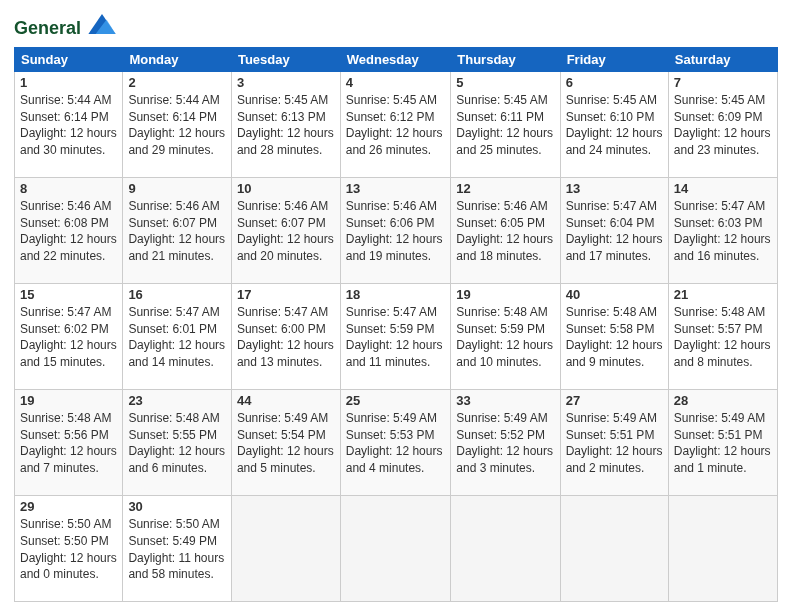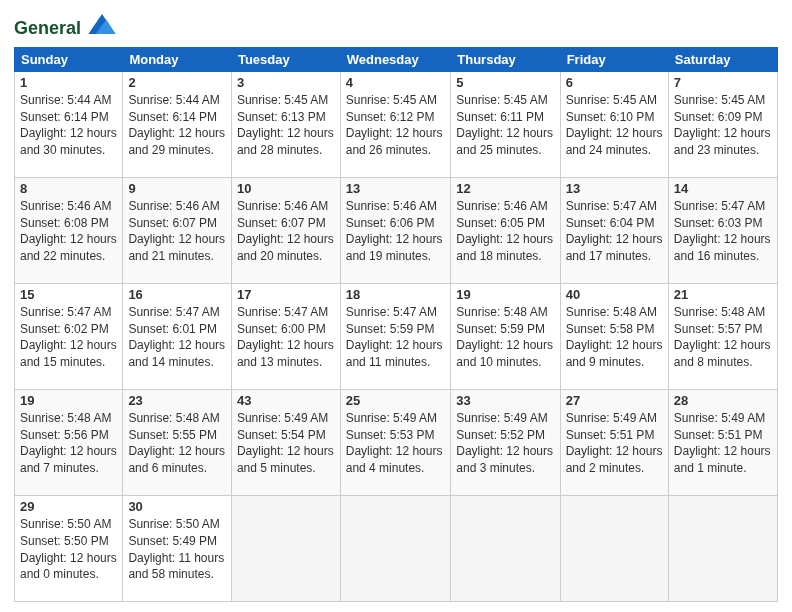--- a/index.html
+++ b/index.html
@@ -224,21 +224,21 @@
         <tr>
           <td>
             <span class="day-number">19</span>
             <div class="day-info">Sunrise: 5:48 AM<br>Sunset: 5:56 PM<br>Daylight: 12 hours<br>and 7 minutes.</div>
           </td>
           <td>
             <span class="day-number">23</span>
             <div class="day-info">Sunrise: 5:48 AM<br>Sunset: 5:55 PM<br>Daylight: 12 hours<br>and 6 minutes.</div>
           </td>
           <td>
-            <span class="day-number">43</span>
+            <span class="day-number">44</span>
             <div class="day-info">Sunrise: 5:49 AM<br>Sunset: 5:54 PM<br>Daylight: 12 hours<br>and 5 minutes.</div>
           </td>
           <td>
             <span class="day-number">25</span>
             <div class="day-info">Sunrise: 5:49 AM<br>Sunset: 5:53 PM<br>Daylight: 12 hours<br>and 4 minutes.</div>
           </td>
           <td>
             <span class="day-number">33</span>
             <div class="day-info">Sunrise: 5:49 AM<br>Sunset: 5:52 PM<br>Daylight: 12 hours<br>and 3 minutes.</div>
           </td>

